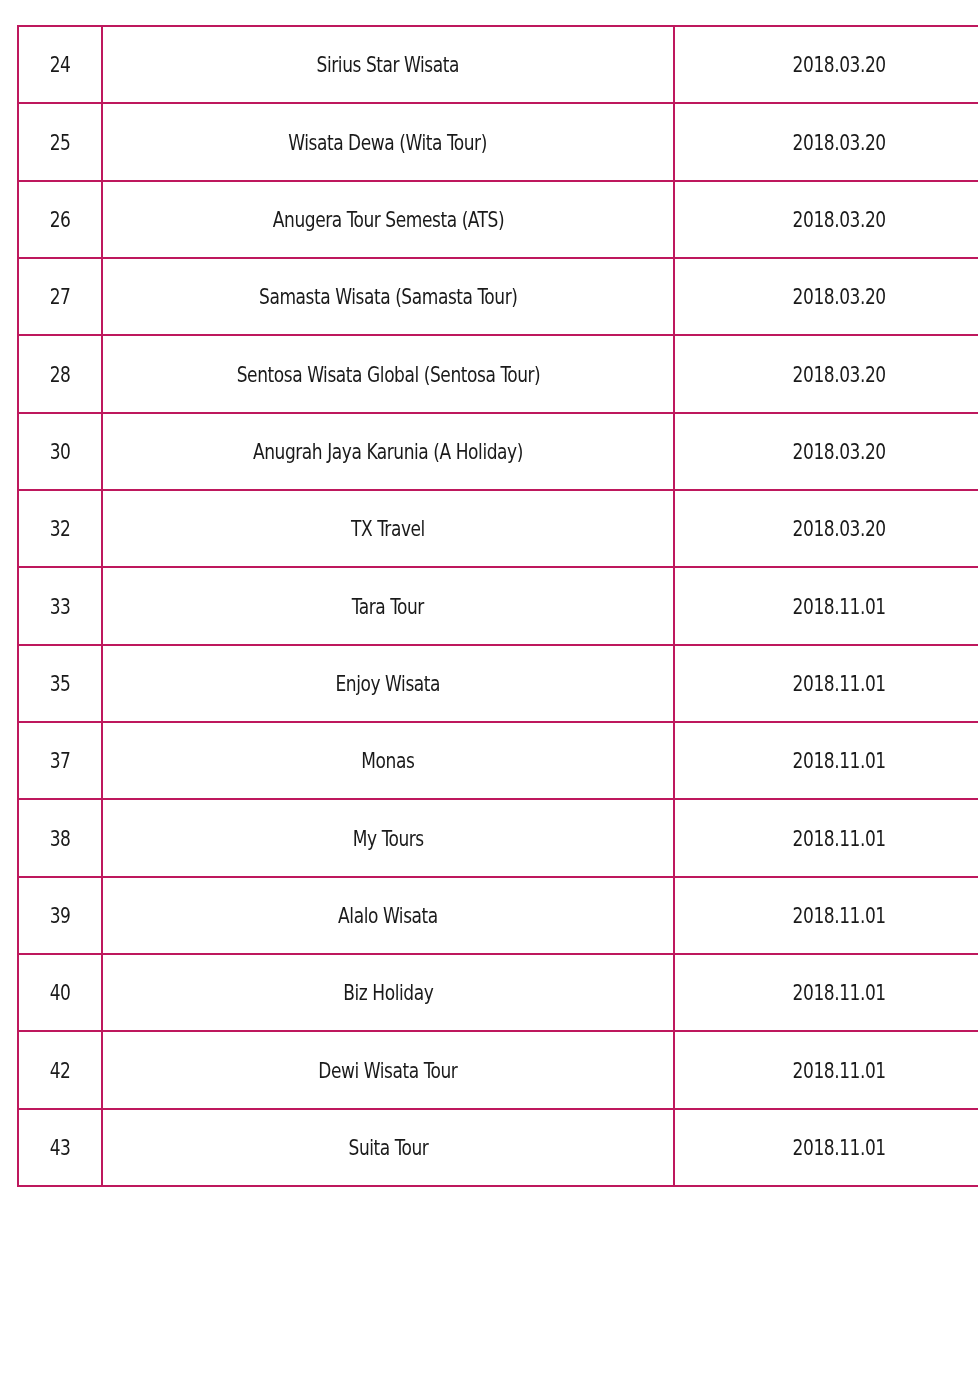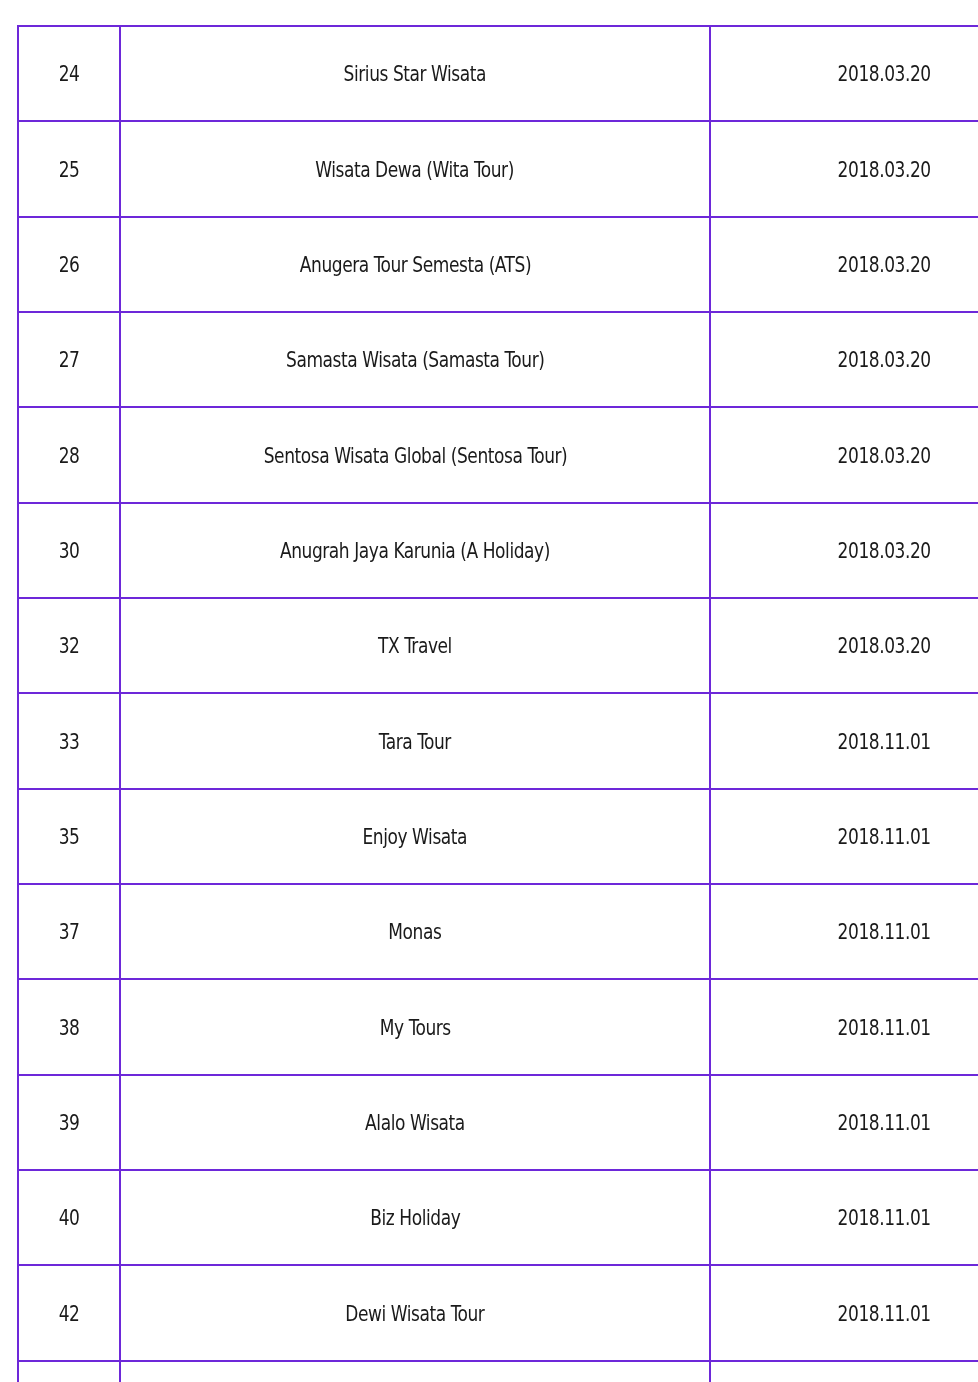--- a/index.html
+++ b/index.html
@@ -1,20 +1,20 @@
 <!DOCTYPE html>
 <html><head>
 <meta charset="utf-8">
 <style>
   html, body { margin:0; padding:0; background:#ffffff; }
   body { width:978px; height:1382px; position:relative; overflow:hidden;
          font-family:"DejaVu Sans", sans-serif; color:#1a1a1a; }
   .table-wrap { position:absolute; left:17px; top:25px; width:945px; }
   table { border-collapse:collapse; width:945px; table-layout:fixed; }
-  td { border:2px solid #6d28d9; height:59.35px; padding:17px; text-align:center; vertical-align:middle;
+  td { border:2px solid #be185d; height:59.35px; padding:8px; text-align:center; vertical-align:middle;
        font-size:22px; letter-spacing:-0.5px; font-stretch:condensed; }
   td.no { width:66px; }
   td.name { width:554px; }
   td.date { width:313px; }
   td span { display:inline-block; transform:scaleX(0.86); transform-origin:center; white-space:nowrap; }
 </style>
 </head>
 <body>
 
 <div class="table-wrap">

